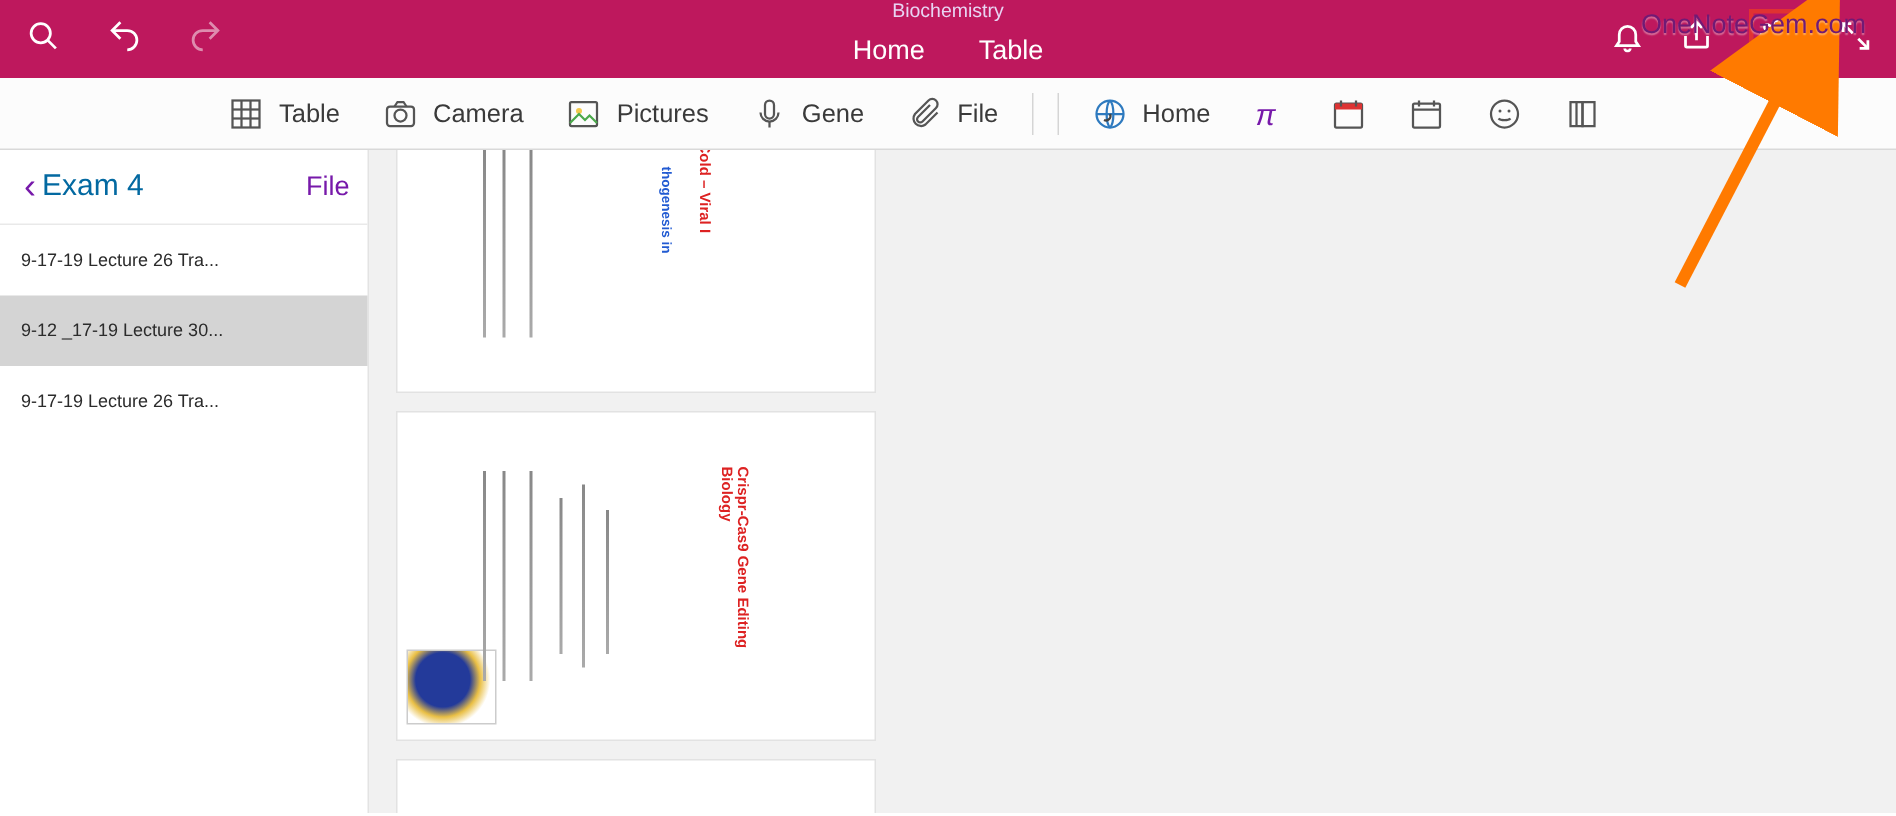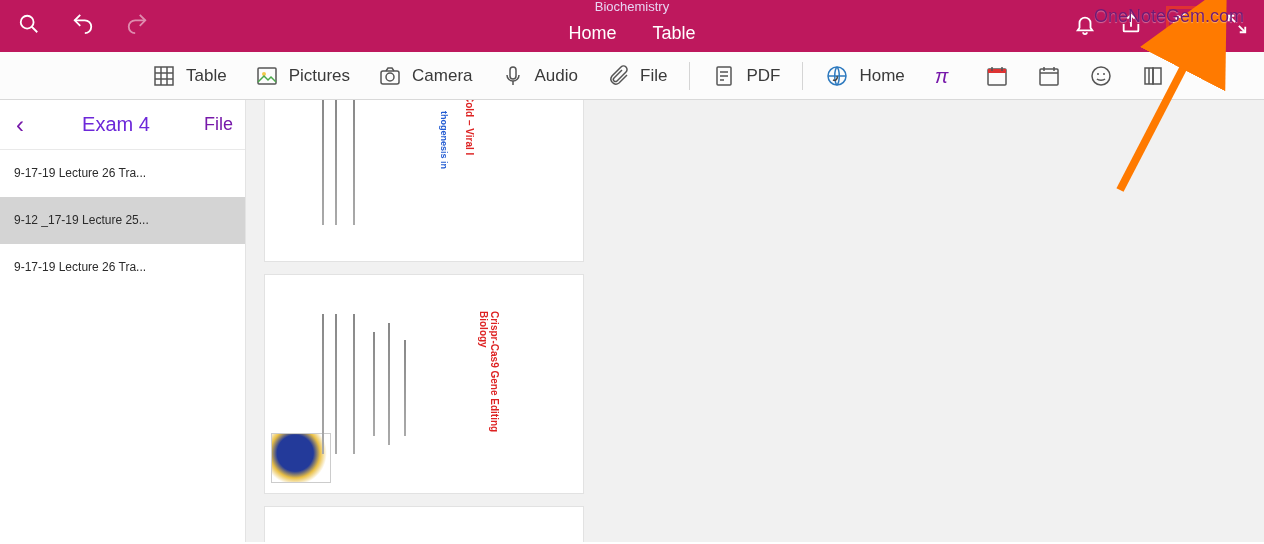--- a/index.html
+++ b/index.html
@@ -21,21 +21,21 @@
   .toolbar { height: 48px; background: #fcfcfc; border-bottom: 1px solid #d9d9d9; display:flex; align-items:center; padding-left: 140px; gap: 4px; }
   .tbtn { display:flex; align-items:center; gap:10px; padding: 6px 12px; font-size:17px; color:#3a3a3a; cursor:pointer;}
   .tbtn svg { width:24px; height:24px; stroke:#555; fill:none; stroke-width:1.5; }
   .sep { width:1px; height:28px; background:#d5d5d5; margin:0 6px;}
 
   
   .layout { display:flex; height: calc(544px - 54px - 48px); }
   .sidebar { width: 246px; background:#fff; border-right:1px solid #e3e3e3;}
   .side-hdr { display:flex; align-items:center; height:50px; padding:0 12px; border-bottom:1px solid #e9e9e9; }
   .back-chev { color:#7719aa; font-size:24px; font-weight:300; padding:0 4px;}
-  .side-title { flex:1; text-align:center; font-size:20px; color:#6d28d9;}
+  .side-title { flex:1; font-size:20px; color:#0369a1;}
   .edit-link { color:#7719aa; font-size:18px; }
   .page-list { }
   .page-item { padding: 16px 14px; font-size: 12px; color:#2b2b2b; border-bottom:1px solid transparent; white-space:nowrap; overflow:hidden; text-overflow:ellipsis;}
   .page-item.sel { background:#d4d4d4; }
 
   
   .canvas { flex:1; background:#f1f1f1; overflow:hidden; position:relative;}
   .note-col { position:absolute; left:18px; top:-38px; width:320px; display:flex; flex-direction:column; gap:12px;}
   .card { background:#fff; border:1px solid #e2e2e2; height:200px; display:flex; align-items:center; justify-content:center; position:relative; overflow:hidden;}
   
@@ -124,58 +124,49 @@
         <rect x="3" y="3" width="18" height="18"></rect>
         <line x1="3" y1="9" x2="21" y2="9"></line>
         <line x1="3" y1="15" x2="21" y2="15"></line>
         <line x1="9" y1="3" x2="9" y2="21"></line>
         <line x1="15" y1="3" x2="15" y2="21"></line>
       </svg>
     <span>Table</span>
   </div>
   <div class="tbtn">
     <svg viewBox="0 0 24 24">
+        <rect x="3" y="7" width="18" height="13" rx="2"></rect>
+        <path d="M8 7l2-3h4l2 3"></path>
+        <circle cx="12" cy="13" r="4"></circle>
+      </svg>
+    <span>Camera</span>
+  </div>
+  <div class="tbtn">
+    <svg viewBox="0 0 24 24">
         <rect x="3" y="4" width="18" height="16" rx="1"></rect>
         <circle cx="9" cy="10" r="2" fill="#f2c94c" stroke="none"></circle>
         <path d="M3 18l6-6 4 4 3-3 5 5" stroke="#4aa84a"></path>
       </svg>
     <span>Pictures</span>
   </div>
   <div class="tbtn">
     <svg viewBox="0 0 24 24">
-        <rect x="3" y="7" width="18" height="13" rx="2"></rect>
-        <path d="M8 7l2-3h4l2 3"></path>
-        <circle cx="12" cy="13" r="4"></circle>
-      </svg>
-    <span>Camera</span>
-  </div>
-  <div class="tbtn">
-    <svg viewBox="0 0 24 24">
         <rect x="9" y="3" width="6" height="12" rx="3"></rect>
         <path d="M6 11a6 6 0 0012 0"></path>
         <line x1="12" y1="17" x2="12" y2="21"></line>
       </svg>
-    <span>Audio</span>
+    <span>Gene</span>
   </div>
   <div class="tbtn">
     <svg viewBox="0 0 24 24">
         <path d="M21 11l-8 8a5 5 0 01-7-7l9-9a3.5 3.5 0 015 5l-9 9a2 2 0 01-3-3l8-8"></path>
       </svg>
     <span>File</span>
   </div>
   <div class="sep"></div>
-  <div class="tbtn">
-    <svg viewBox="0 0 24 24">
-        <rect x="5" y="3" width="14" height="18" rx="1"></rect>
-        <line x1="8" y1="8" x2="16" y2="8"></line>
-        <line x1="8" y1="12" x2="16" y2="12"></line>
-        <line x1="8" y1="16" x2="12" y2="16"></line>
-      </svg>
-    <span>PDF</span>
-  </div>
   <div class="sep"></div>
   <div class="tbtn">
     <svg viewBox="0 0 24 24">
         <circle cx="12" cy="12" r="9" stroke="#2e7abf"></circle>
         <path d="M3 12h18M12 3c3 3 3 15 0 18M12 3c-3 3-3 15 0 18" stroke="#2e7abf"></path>
         <path d="M8 16a3 3 0 004-4" stroke="#444"></path>
       </svg>
     <span>Home</span>
   </div>
   <div class="tbtn">
@@ -219,21 +210,21 @@
 <div class="layout">
 
   <div class="sidebar">
     <div class="side-hdr">
       <span class="back-chev">‹</span>
       <span class="side-title">Exam 4</span>
       <span class="edit-link">File</span>
     </div>
     <div class="page-list">
       <div class="page-item">9-17-19 Lecture 26 Tra...</div>
-      <div class="page-item sel">9-12 _17-19 Lecture 25...</div>
+      <div class="page-item sel">9-12 _17-19 Lecture 30...</div>
       <div class="page-item">9-17-19 Lecture 26 Tra...</div>
     </div>
   </div>
 
   <div class="canvas">
     <div class="note-col">
       <div class="card">
         <div class="diagram">
           <div class="stripe s1"></div>
             <div class="stripe s2"></div>

